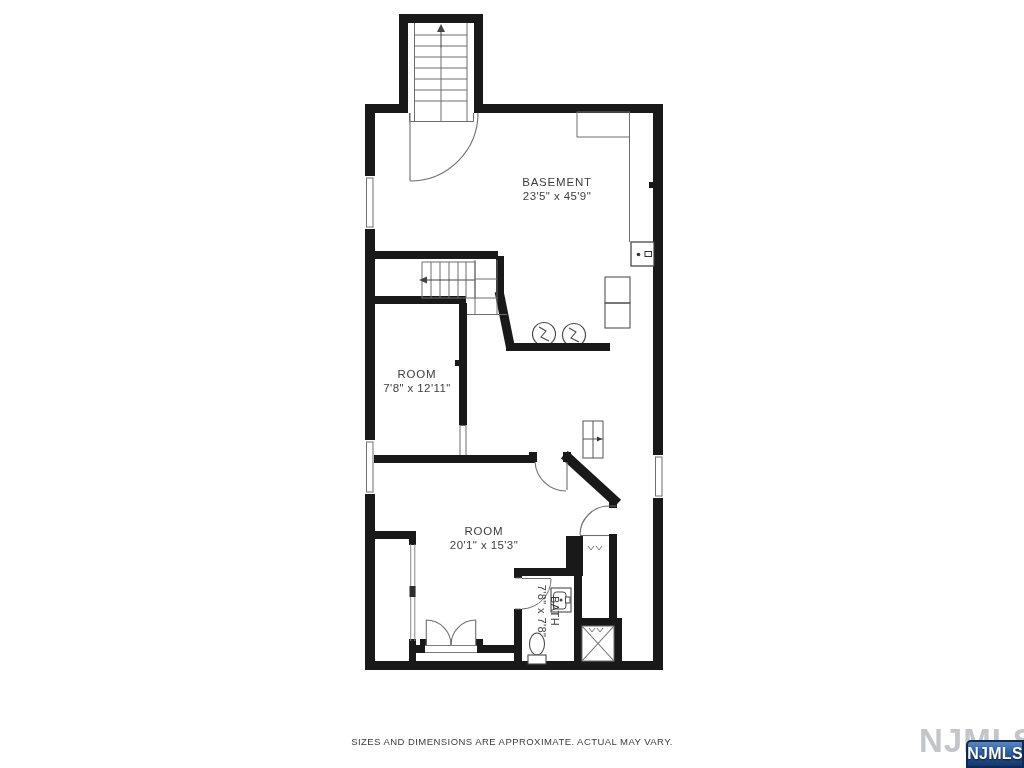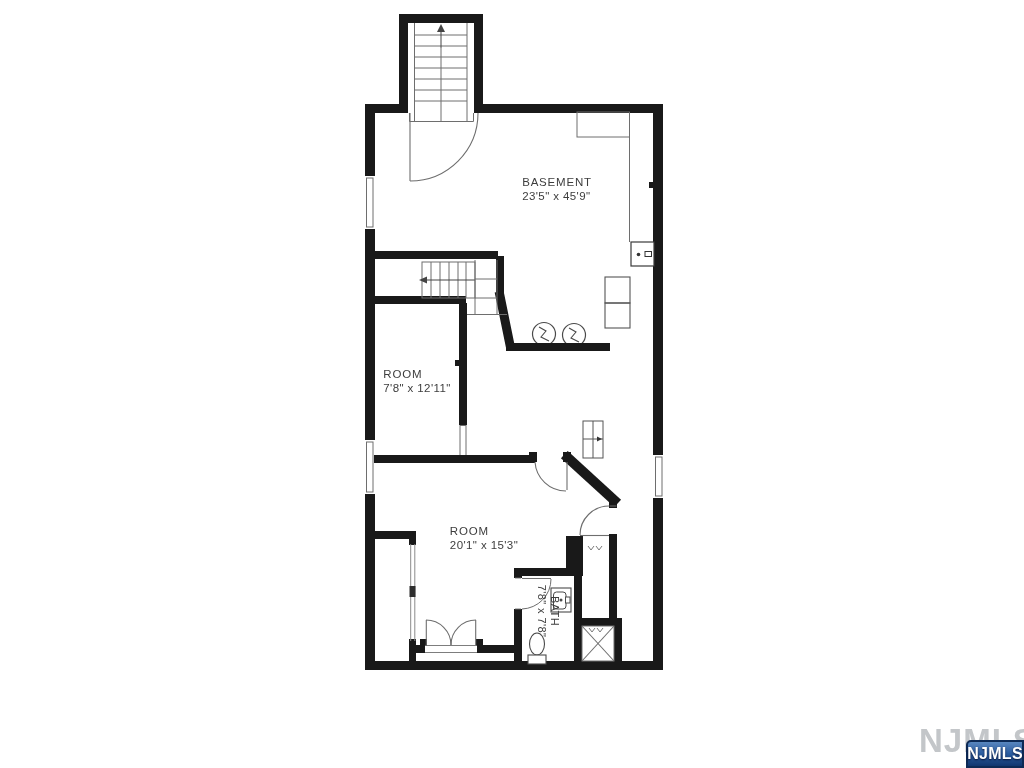--- a/index.html
+++ b/index.html
@@ -1,19 +1,19 @@
 <!DOCTYPE html>
 <html><head>
 <meta charset="utf-8">
 <style>
   html,body{margin:0;padding:0;background:#ffffff;}
   #stage{position:relative;width:1024px;height:768px;background:#ffffff;overflow:hidden;
          font-family:"Liberation Sans", sans-serif;}
   #plan-svg{position:absolute;left:0;top:0;}
-  .lbl{position:absolute;transform:translateX(-50%);color:#3d3d3d;
+  .lbl{position:absolute;transform:translateX(-50%);text-align:center;color:#3d3d3d;
        font-size:11.5px;line-height:14px;letter-spacing:.4px;white-space:nowrap;}
   .lbl .nm{letter-spacing:.8px;}
   #bath-label{position:absolute;left:548px;top:611px;transform:translate(-50%,-50%) rotate(90deg);
        text-align:center;color:#3d3d3d;font-size:11px;line-height:13px;letter-spacing:.4px;white-space:nowrap;}
   #disclaimer{position:absolute;left:0;top:736px;width:1024px;text-align:center;
        font-size:9.5px;letter-spacing:.45px;color:#3a3a3a;}
   #brand{position:absolute;right:0;bottom:0;width:110px;height:45px;}
   #watermark{position:absolute;left:5px;top:-1px;font-size:33px;font-weight:bold;
        color:#c3c6c9;letter-spacing:1px;}
   #badge{position:absolute;right:0;bottom:0;width:58px;height:28px;box-sizing:border-box;
@@ -239,20 +239,21 @@
 <div class="lbl" style="left:484px;top:524px;">
   <div class="nm">ROOM</div>
   <div>20'1" x 15'3"</div>
 </div>
 
 <div id="bath-label">
   <div class="nm">BATH</div>
   <div>7'8" x 7'8"</div>
 </div>
 
+<div id="disclaimer">SIZES AND DIMENSIONS ARE APPROXIMATE. ACTUAL MAY VARY.</div>
 
 <div id="brand">
   <div id="watermark">NJMLS</div>
   <div id="badge">
     <span>NJMLS</span>
   </div>
 </div>
 
 </div>
 

